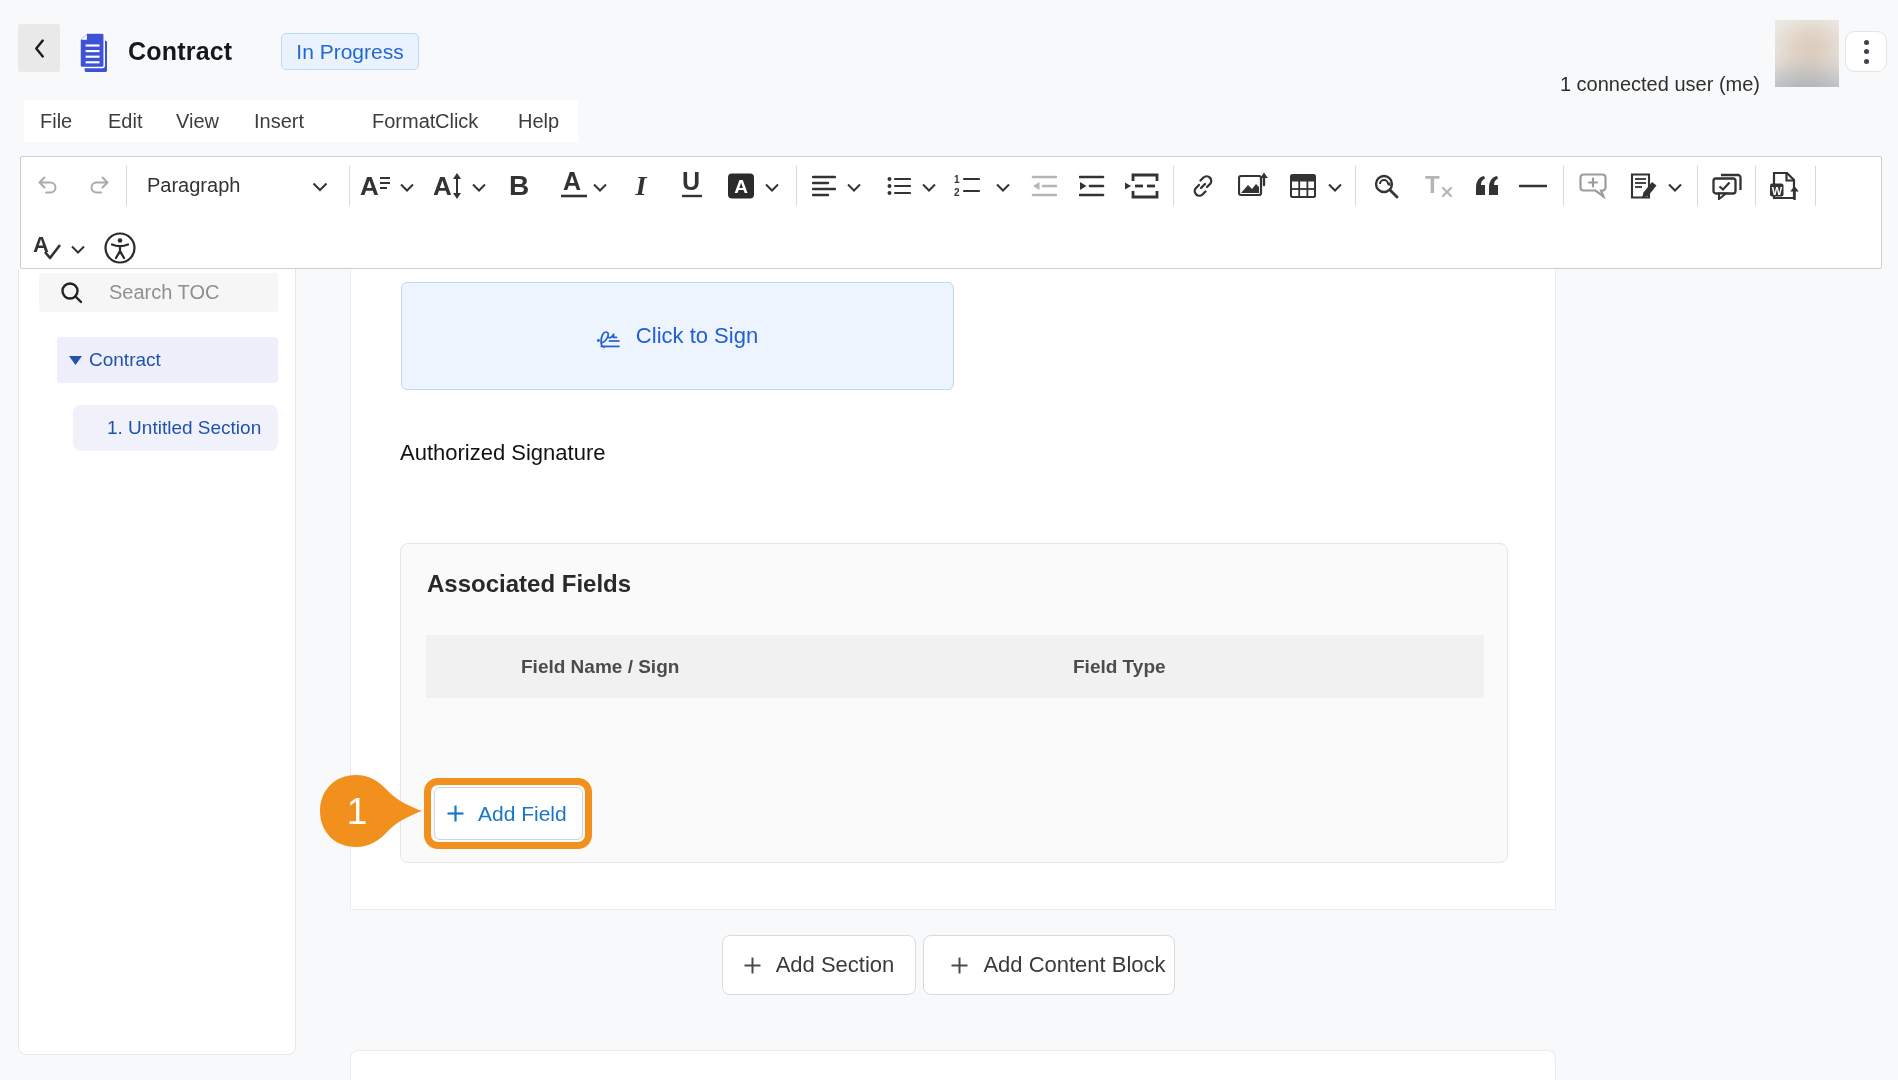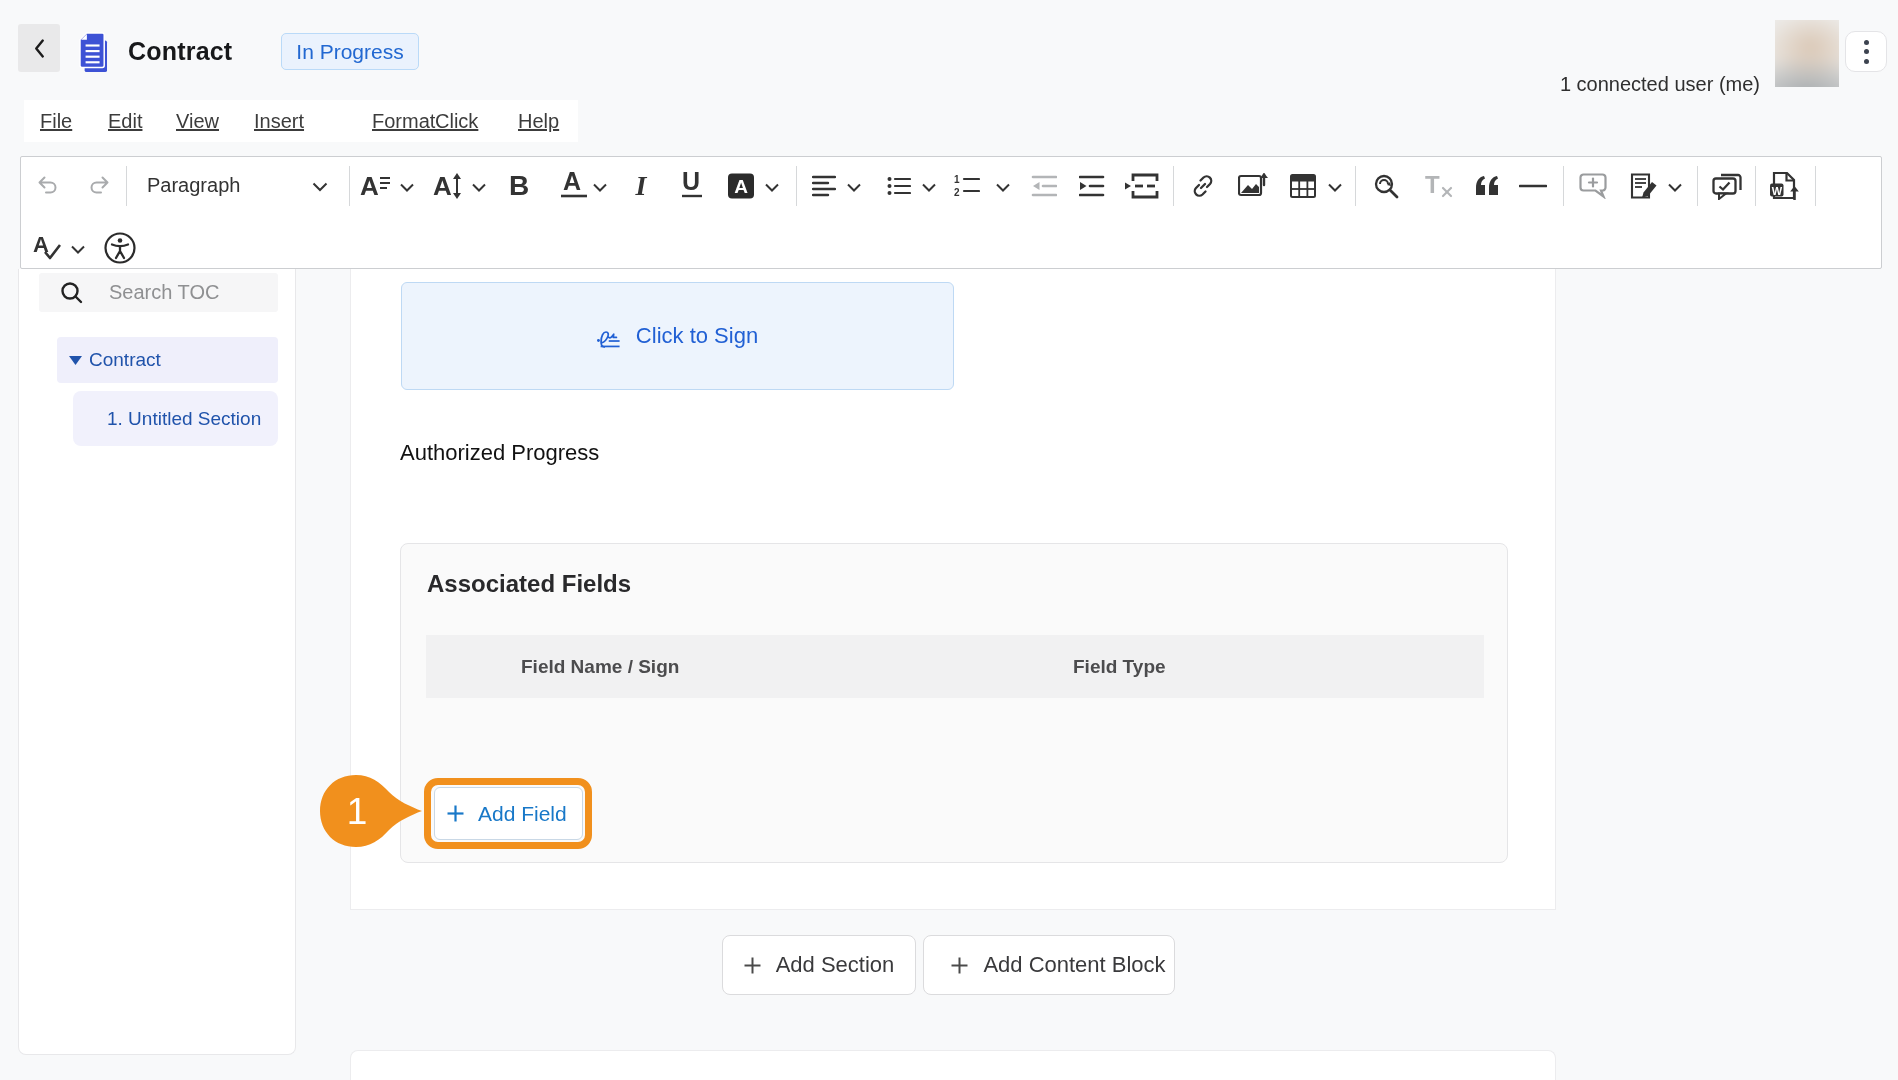--- a/index.html
+++ b/index.html
@@ -17,35 +17,35 @@
     background:
       radial-gradient(48% 40% at 54% 42%, rgba(195,155,118,.4) 0%, rgba(195,155,118,0) 100%),
       radial-gradient(70% 42% at 50% 95%, rgba(152,157,160,.75) 0%, rgba(160,164,167,0) 100%),
       linear-gradient(180deg, #edecea 0%, #e9e4de 50%, #cdd0d2 100%);
     filter:blur(6px); }
   .kebab { left:1845px; top:31px; width:42px; height:41px; background:#fff; border:1px solid #e4e4e7; border-radius:10px; display:flex; flex-direction:column; align-items:center; justify-content:center; gap:4.5px; }
   .kebab i { width:5px; height:5px; background:#3d4350; border-radius:50%; display:block; }
 
   
   .menubar { left:24px; top:100px; width:554px; height:42px; background:#fff; display:flex; align-items:center; }
-  .menubar span { font-size:20px; color:#3c3c3c; position:absolute;text-decoration:underline; }
+  .menubar span { font-size:20px; color:#3c3c3c; position:absolute; }
 
   
   .toolbar { left:20px; top:156px; width:1862px; height:113px; background:#fff; border:1px solid #ccced1; border-radius:2px; }
   .ti { position:absolute; transform:translate(-50%,-50%); display:flex; align-items:center; justify-content:center; }
   .sep { position:absolute; width:1px; height:40px; background:#d6d8da; top:166px; }
   .chev { position:absolute; transform:translate(-50%,-50%); }
   .ptext { position:absolute; left:147px; top:174px; font-size:20px; color:#333; }
 
   
   .sidebar { left:18px; top:269px; width:278px; height:786px; background:#fff; border:1px solid #e8e8ea; border-top:none; border-radius:0 0 8px 8px; }
   .search { position:absolute; left:20px; top:4px; width:239px; height:39px; background:#f6f6f7; border-radius:3px; display:flex; align-items:center; }
   .search .ph { color:#8f9092; font-size:20px; margin-left:24px; }
   .tocitem1 { position:absolute; left:38px; top:68px; width:221px; height:46px; background:#efeffb; border-radius:4px; display:flex; align-items:center; color:#2053ab; font-size:19px; }
-  .tocitem2 { position:absolute; left:54px; top:122px; width:205px; height:55px; background:#f1f1fc; border-radius:8px; display:flex; align-items:center; color:#2053ab; font-size:19px; }
+  .tocitem2 { position:absolute; left:54px; top:136px; width:205px; height:46px; background:#f1f1fc; border-radius:8px; display:flex; align-items:center; color:#2053ab; font-size:19px; }
 
   
   .content { left:350px; top:269px; width:1206px; height:641px; background:#fff; border:1px solid #ececee; border-top:none;text-align:center; }
   .signbox { position:absolute; left:50px; top:13px; width:553px; height:108px; background:#edf4fd; border:1px solid #bed9f4; border-radius:6px; display:flex; align-items:center; justify-content:center; color:#2160d4; font-size:22px; }
   .authsig { position:absolute; left:49px; top:171px; font-size:22px; color:#121212; }
   .afpanel { position:absolute; left:49px; top:274px; width:1108px; height:320px; background:#fafafa; border:1px solid #e5e5e7; border-radius:8px; }
   .afhead { position:absolute; left:26px; top:26px; font-size:24px; font-weight:700; color:#29292b; }
   .afband { position:absolute; left:25px; top:91px; width:1058px; height:63px; background:#f1f1f2; display:flex; align-items:center; }
   .afband .c1 { position:absolute; left:95px; font-size:19px; font-weight:700; color:#4c4c4e; }
   .afband .c2 { position:absolute; left:647px; font-size:19px; font-weight:700; color:#4c4c4e; }
@@ -401,21 +401,21 @@
 <div class="abs content">
   <div class="signbox">
     <svg width="28" height="27" viewBox="0 0 31 27" style="margin-right:11px">
       <circle cx="1.6" cy="18" r="1.6" fill="#2160d4"></circle>
       <path d="M8 25 C5.5 25 4.5 22.5 4.5 19.5 C4.5 13 7 8.5 10 8.5 C12.5 8.5 13 11 12 13.5 C10.7 16.8 8 19.5 5.5 20.5 M12 13.5 C13.5 15.5 15 15.5 16.5 13.5 L18.5 11 L18 14.5 L21.5 14.5" fill="none" stroke="#2160d4" stroke-width="1.9" stroke-linecap="round" stroke-linejoin="round"></path>
       <line x1="13" y1="18.5" x2="25" y2="18.5" stroke="#2160d4" stroke-width="1.9"></line>
       <line x1="4" y1="24.5" x2="25" y2="24.5" stroke="#2160d4" stroke-width="1.9"></line>
     </svg>
     Click to Sign
   </div>
-  <div class="authsig">Authorized Progress</div>
+  <div class="authsig">Authorized Signature</div>
   <div class="afpanel">
     <div class="afhead">Associated Fields</div>
     <div class="afband">
       <span class="c1">Field Name / Sign</span>
       <span class="c2">Field Type</span>
     </div>
     <div class="addfield">
       <svg width="19" height="19" viewBox="0 0 19 19" style="margin-right:13px">
           <line x1="9.5" y1="1.5" x2="9.5" y2="17.5" stroke="#1878c8" stroke-width="2.2"></line>
           <line x1="1.5" y1="9.5" x2="17.5" y2="9.5" stroke="#1878c8" stroke-width="2.2"></line>

